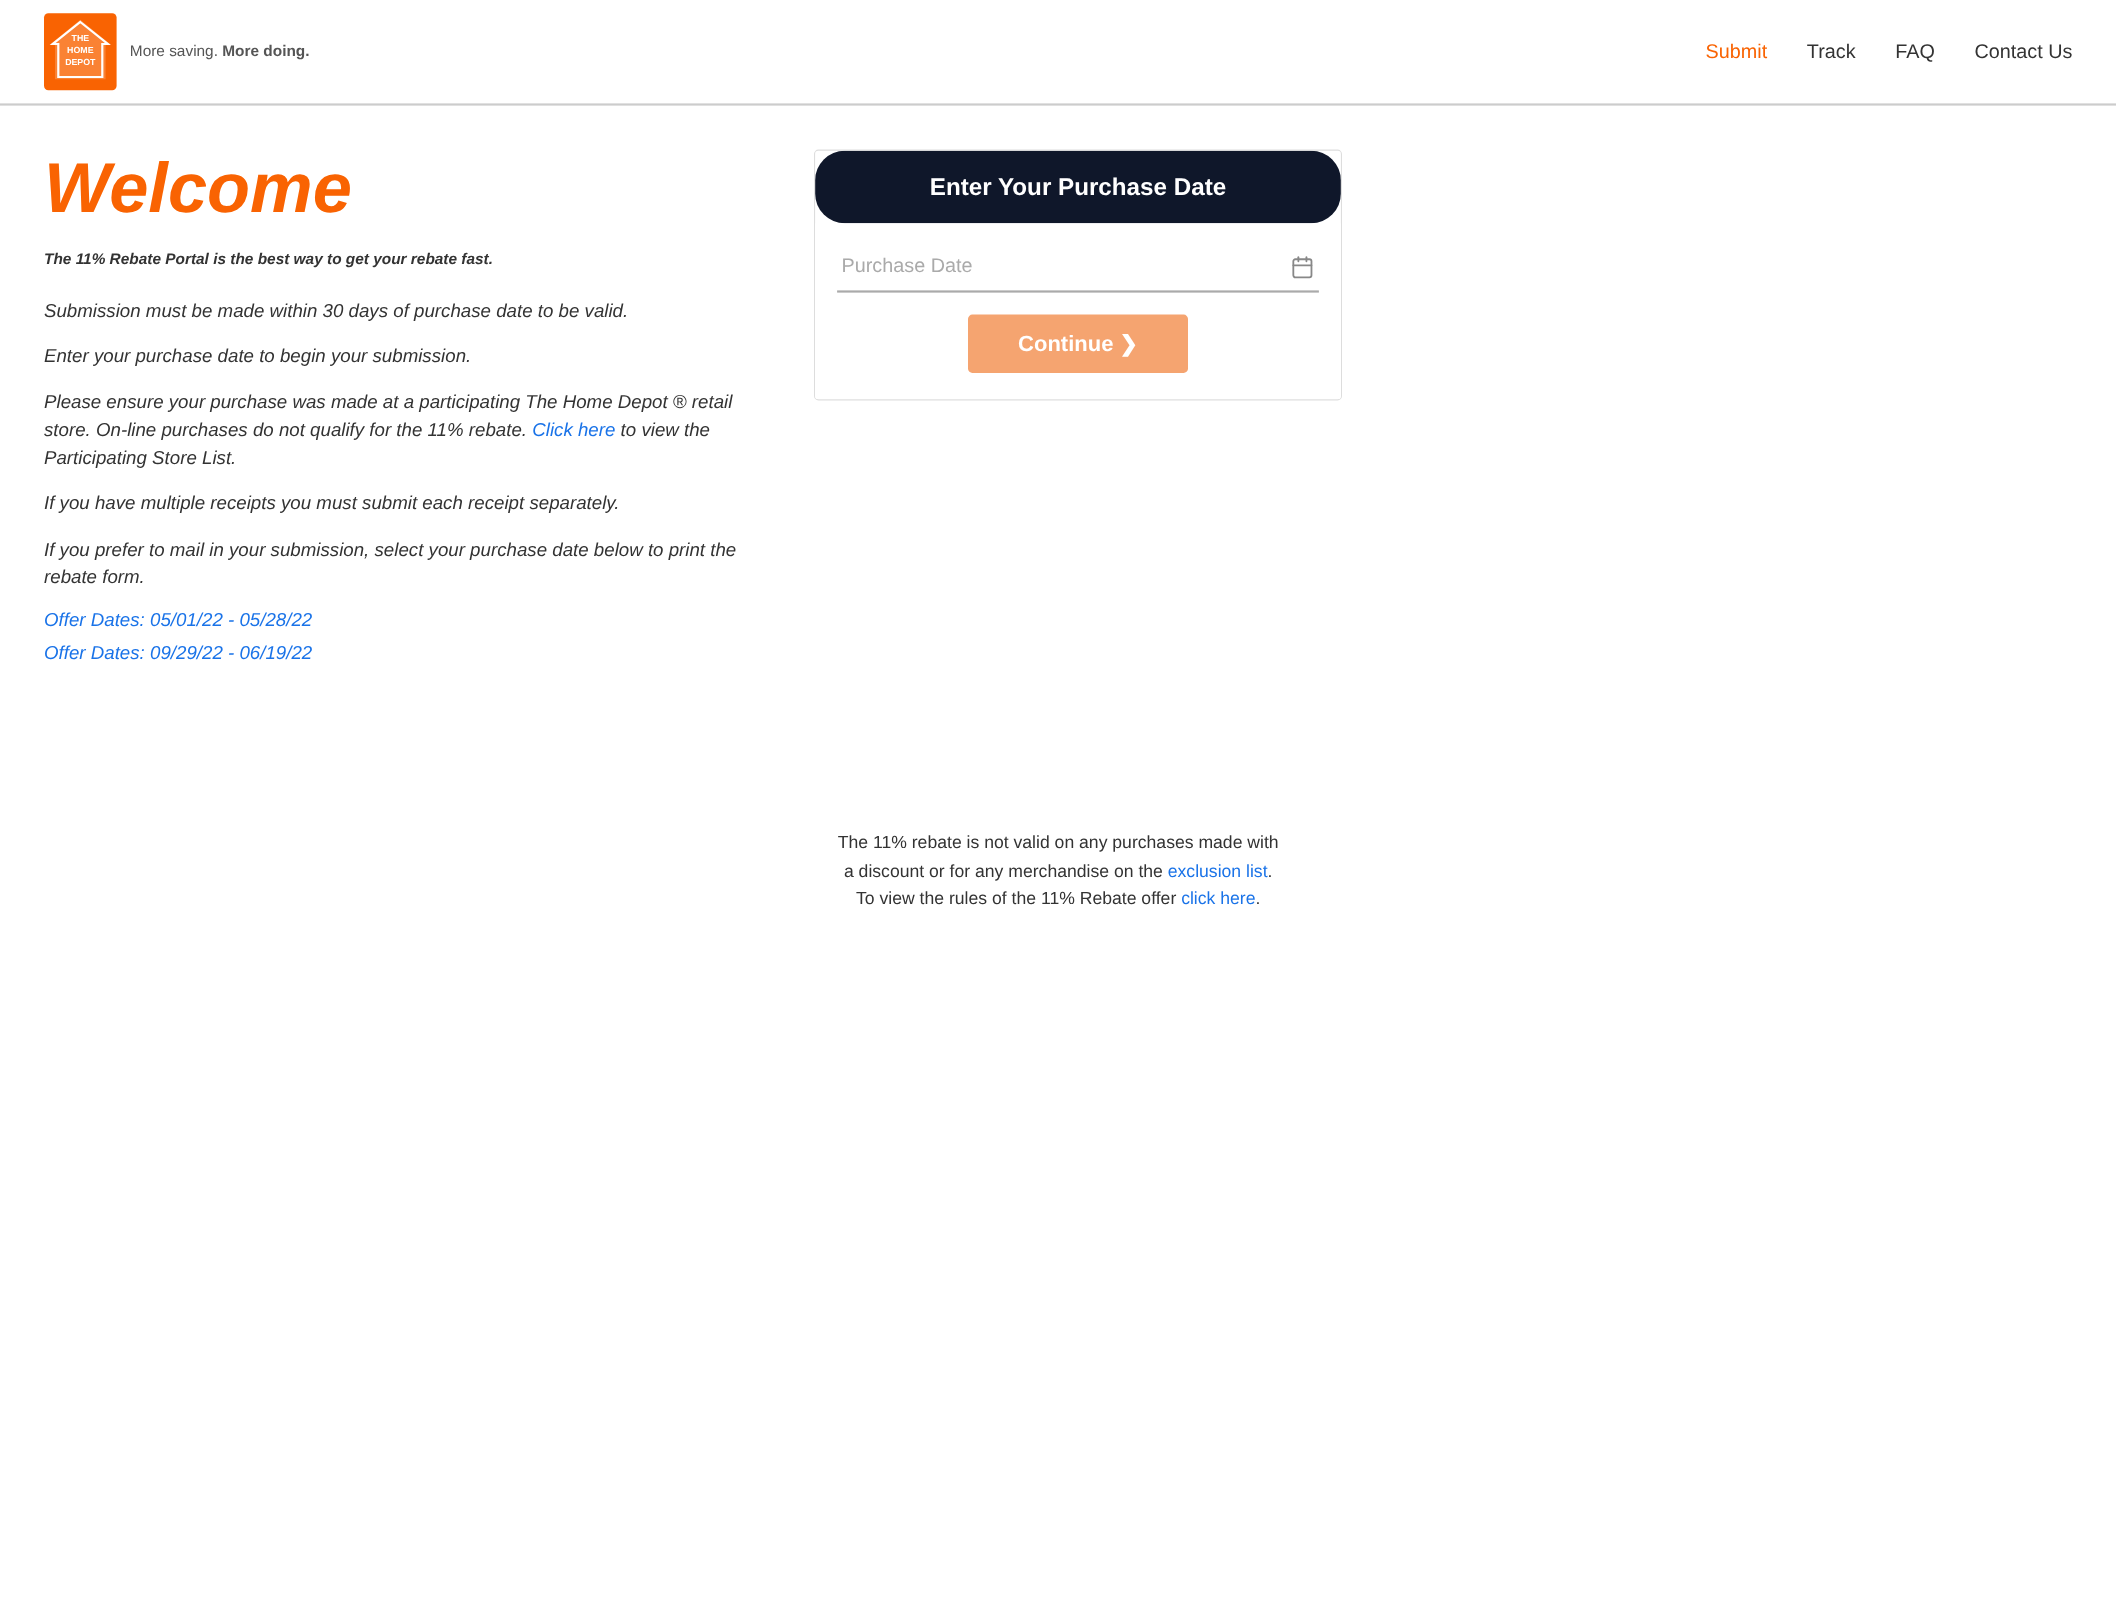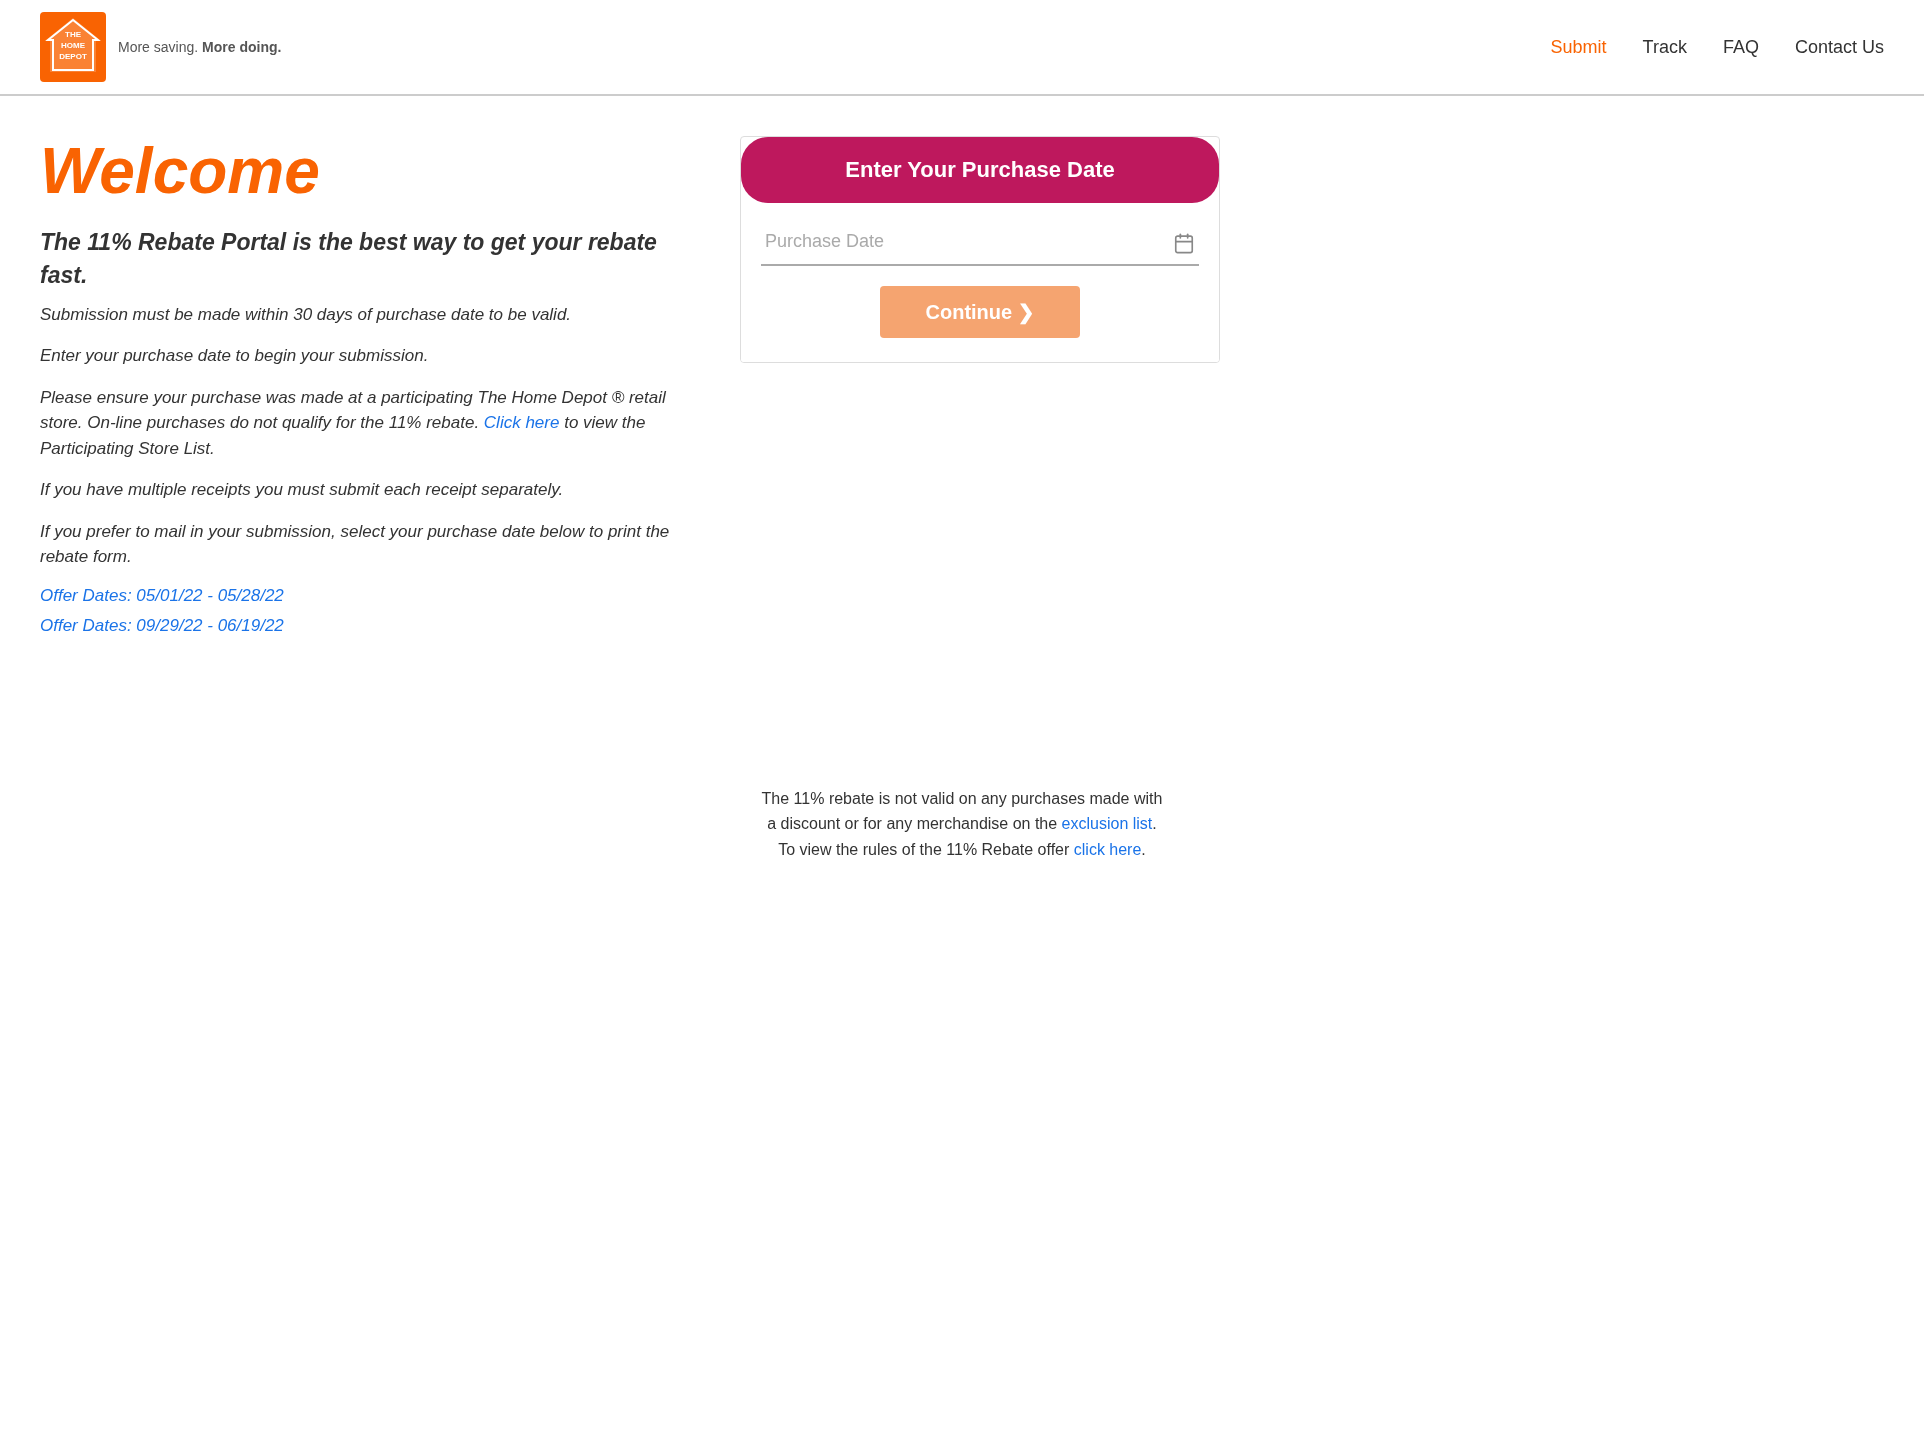--- a/index.html
+++ b/index.html
@@ -66,24 +66,24 @@
       max-width: 480px;
     }
     h1.welcome {
       font-size: 64px;
       font-weight: bold;
       color: #f96302;
       margin-bottom: 20px;
       line-height: 1.1;
     }
     .subtitle {
-      font-size: 23px;
-      font-weight: bold;
-      color: #333;
-      margin-bottom: 11px;
+      font-size: 14px;
+      font-weight: bold;
+      color: #333;
+      margin-bottom: 24px;
       line-height: 1.4;
     }
     .body-text {
       font-size: 17px;
       color: #333;
       margin-bottom: 16px;
       line-height: 1.5;
     }
     .body-text a {
       color: #1a73e8;
@@ -97,21 +97,21 @@
       margin-bottom: 10px;
     }
     
     .date-panel {
       border: 1px solid #ddd;
       border-radius: 4px;
       overflow: hidden;
       margin-top: 0;
     }
     .panel-header {
-      background: #be185d;
+      background: #0f172a;
       color: white;
       font-size: 22px;
       font-weight: bold;
       text-align: center;
       padding: 20px;
       border-radius: 27px;
     }
     .panel-body {
       padding: 24px 20px;
       background: #fff;

